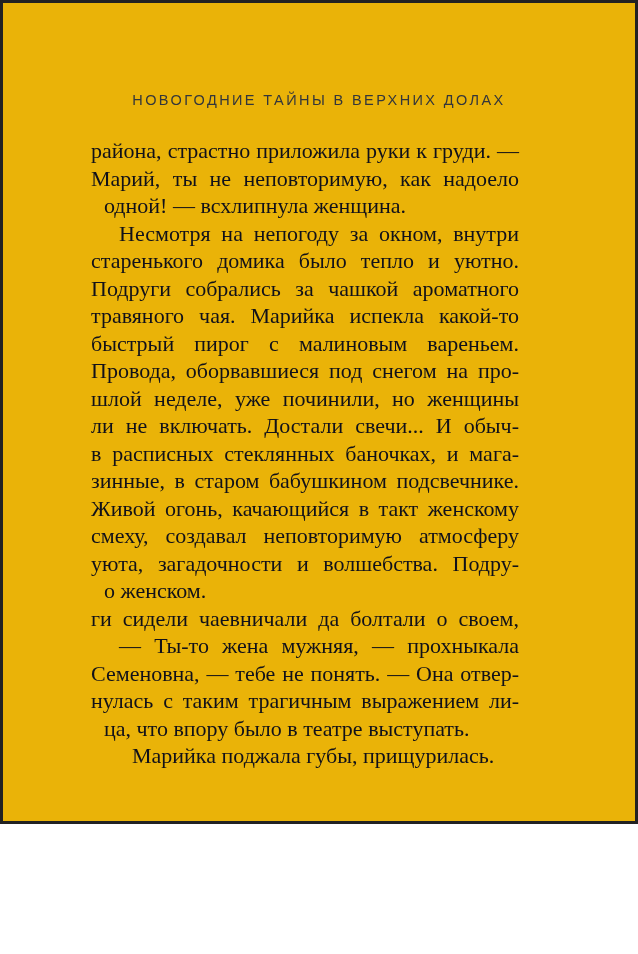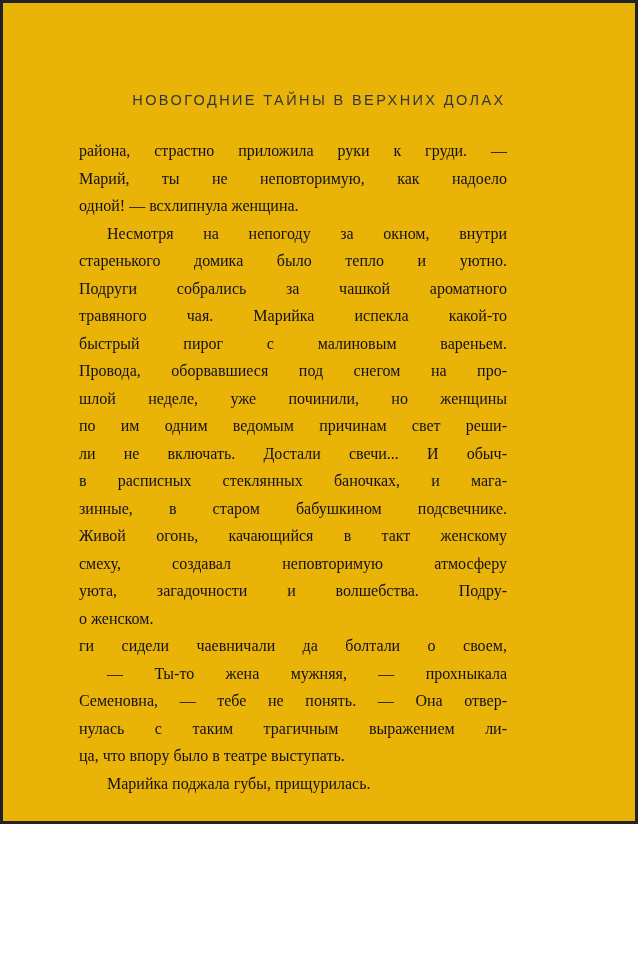--- a/index.html
+++ b/index.html
@@ -25,36 +25,37 @@
     font-family: "Liberation Sans", sans-serif;
     font-size: 14.5px;
     font-weight: 500;
     letter-spacing: 2.4px;
     color: #33363b;
     text-transform: uppercase;
     white-space: nowrap;
   }
   .text-block {
     position: absolute;
-    left: 76px;
+    left: 88px;
     top: 134px;
     width: 428px;
     font-family: "Liberation Serif", serif;
-    font-size: 16px;
+    font-size: 22px;
     line-height: 27.5px;
     color: #11111a;
   }
   .para { margin: 0; padding: 0; }
   .line {
     text-align: justify;
     text-align-last: justify;
     white-space: normal;
   }
   .line.last {
     text-align-last: left;
+    margin-left: 13px;
   }
   .para.indent .line:first-child {
     text-indent: 28px;
   }
   .page-number {
     position: absolute;
     top: 846px;
     left: 88px;
     width: 428px;
     text-align: center;
@@ -77,21 +78,20 @@
         <div class="line last">одной! — всхлипнула женщина.</div>
       </div>
       <div class="para indent">
         <div class="line">Несмотря на непогоду за окном, внутри</div>
         <div class="line">старенького домика было тепло и уютно.</div>
         <div class="line">Подруги собрались за чашкой ароматного</div>
         <div class="line">травяного чая. Марийка испекла какой-то</div>
         <div class="line">быстрый пирог с малиновым вареньем.</div>
         <div class="line">Провода, оборвавшиеся под снегом на про-</div>
         <div class="line">шлой неделе, уже починили, но женщины</div>
-        <div class="line">по им одним ведомым причинам свет реши-</div>
         <div class="line">ли не включать. Достали свечи... И обыч-</div>
         <div class="line">в расписных стеклянных баночках, и мага-</div>
         <div class="line">зинные, в старом бабушкином подсвечнике.</div>
         <div class="line">Живой огонь, качающийся в такт женскому</div>
         <div class="line">смеху, создавал неповторимую атмосферу</div>
         <div class="line">уюта, загадочности и волшебства. Подру-</div>
         <div class="line last">о женском.</div>
         <div class="line">ги сидели чаевничали да болтали о своем,</div>
       </div>
       <div class="para indent">

